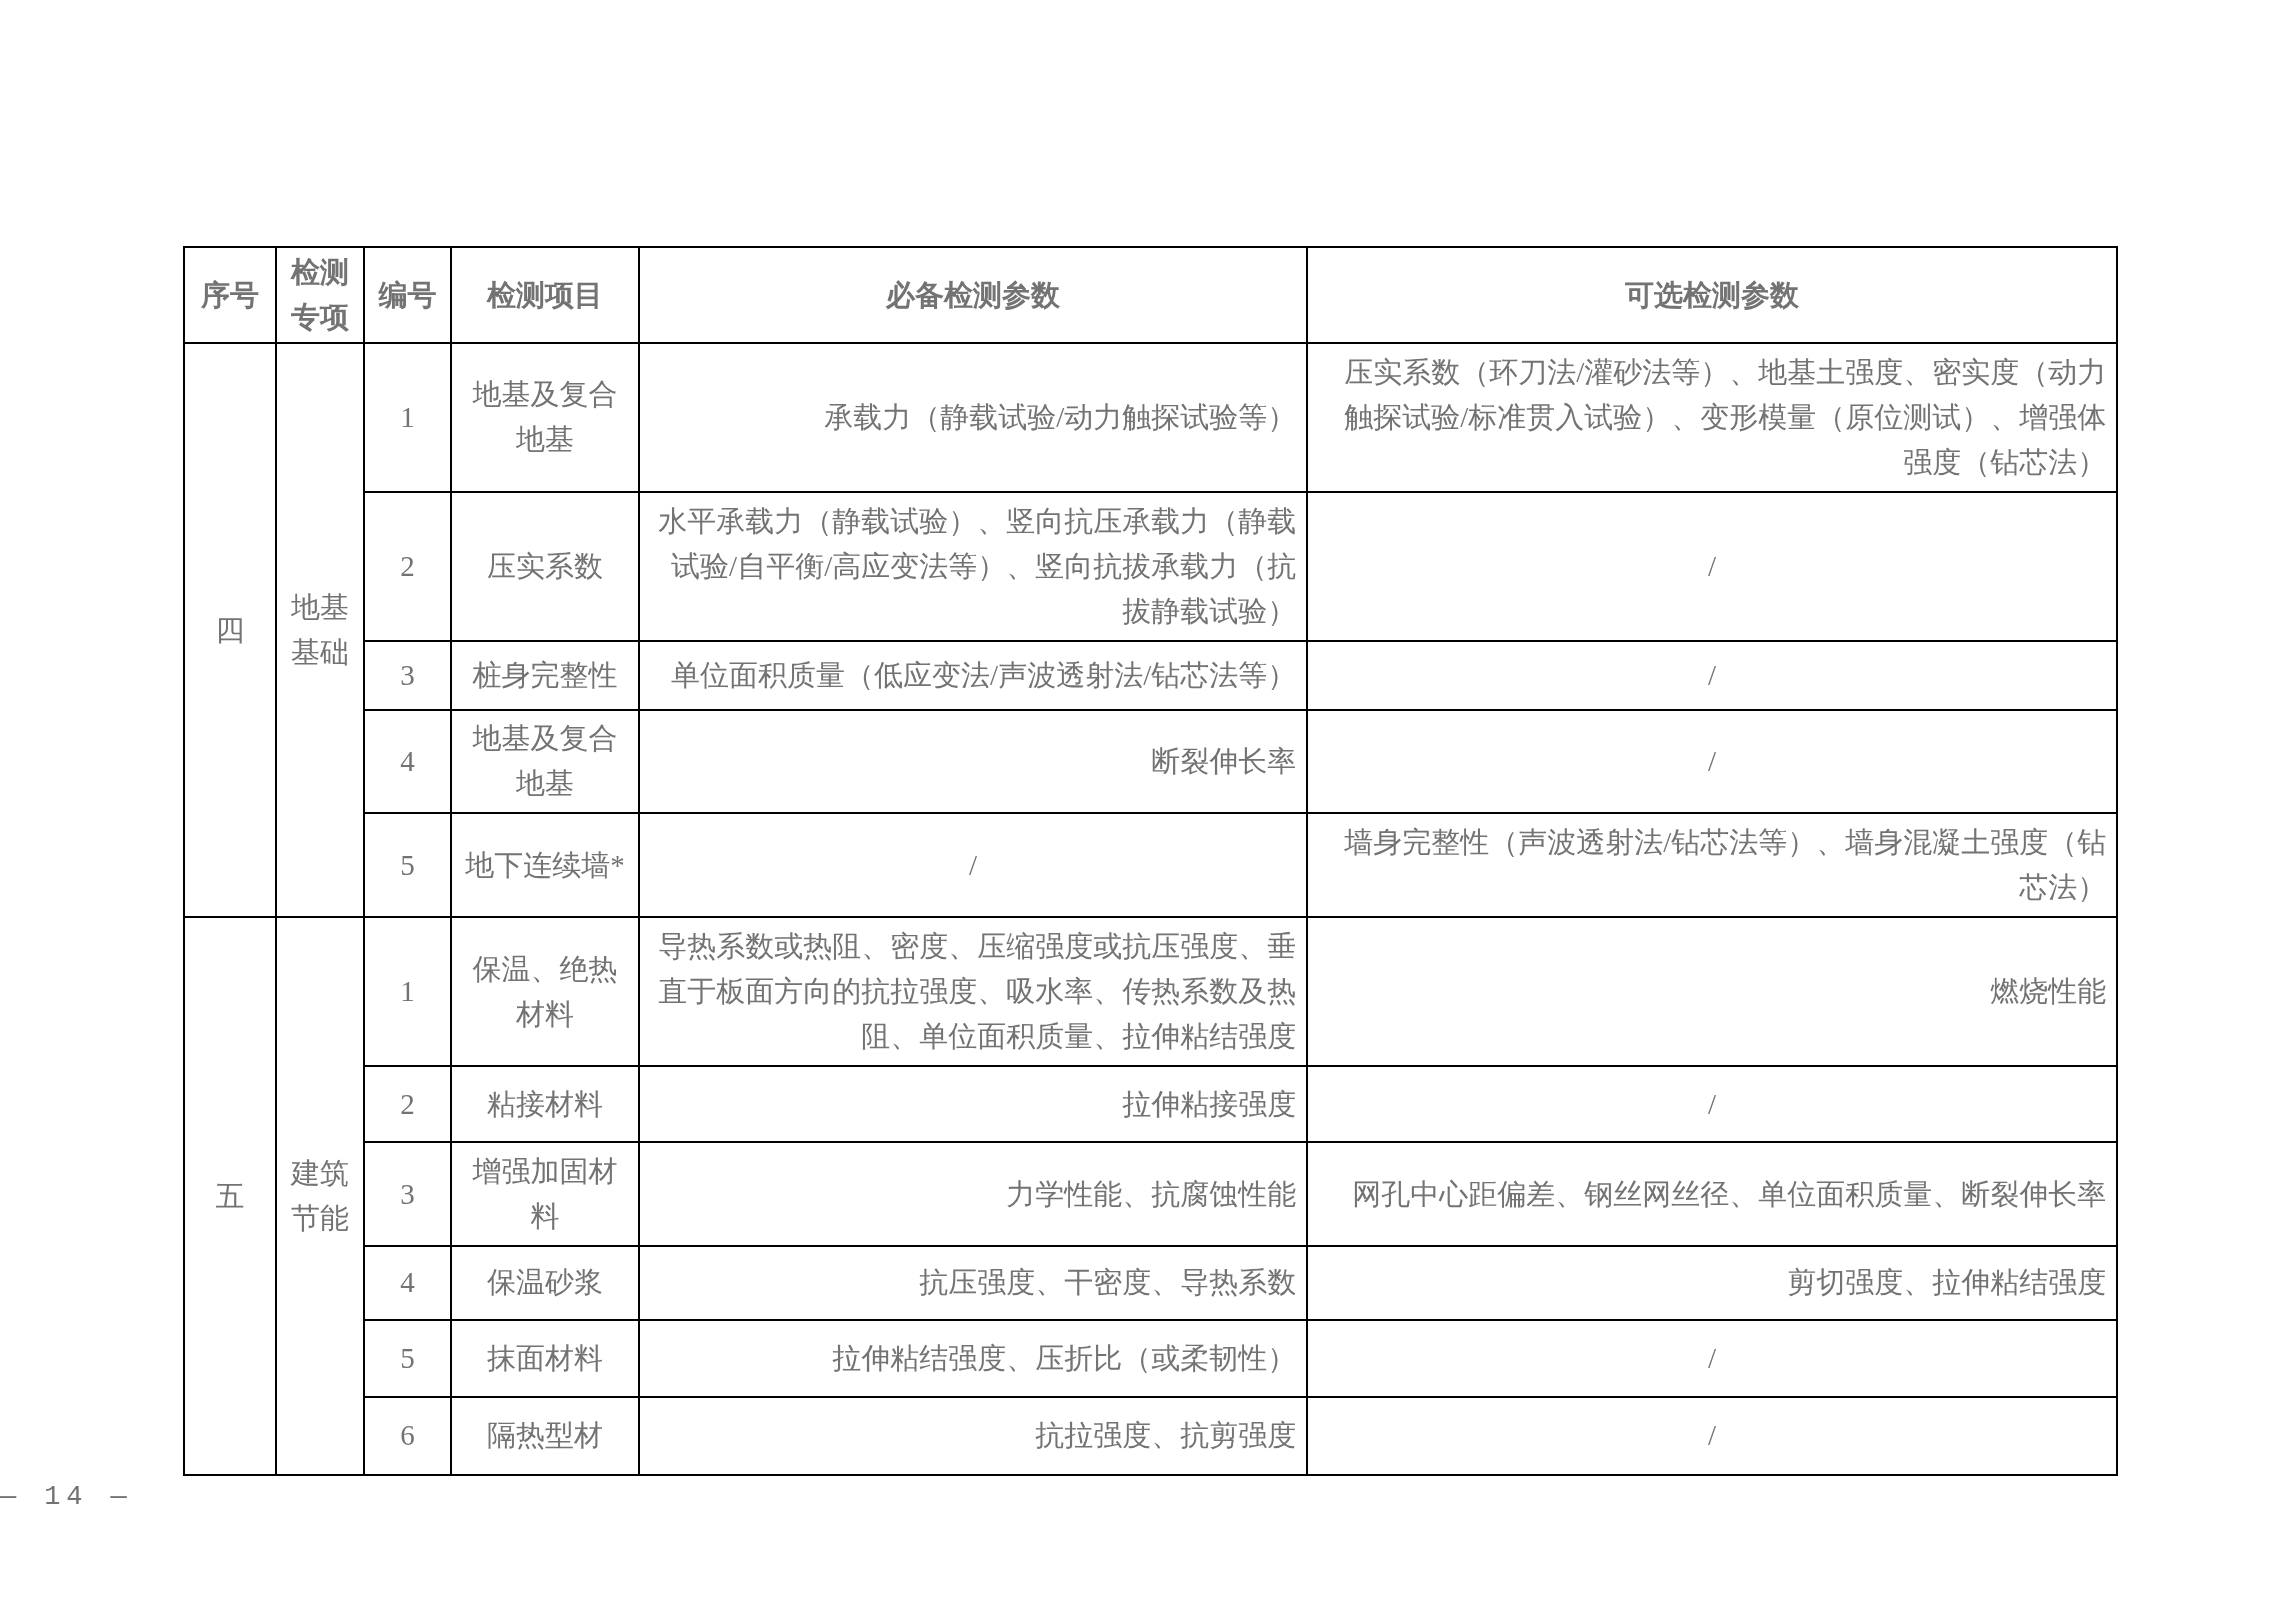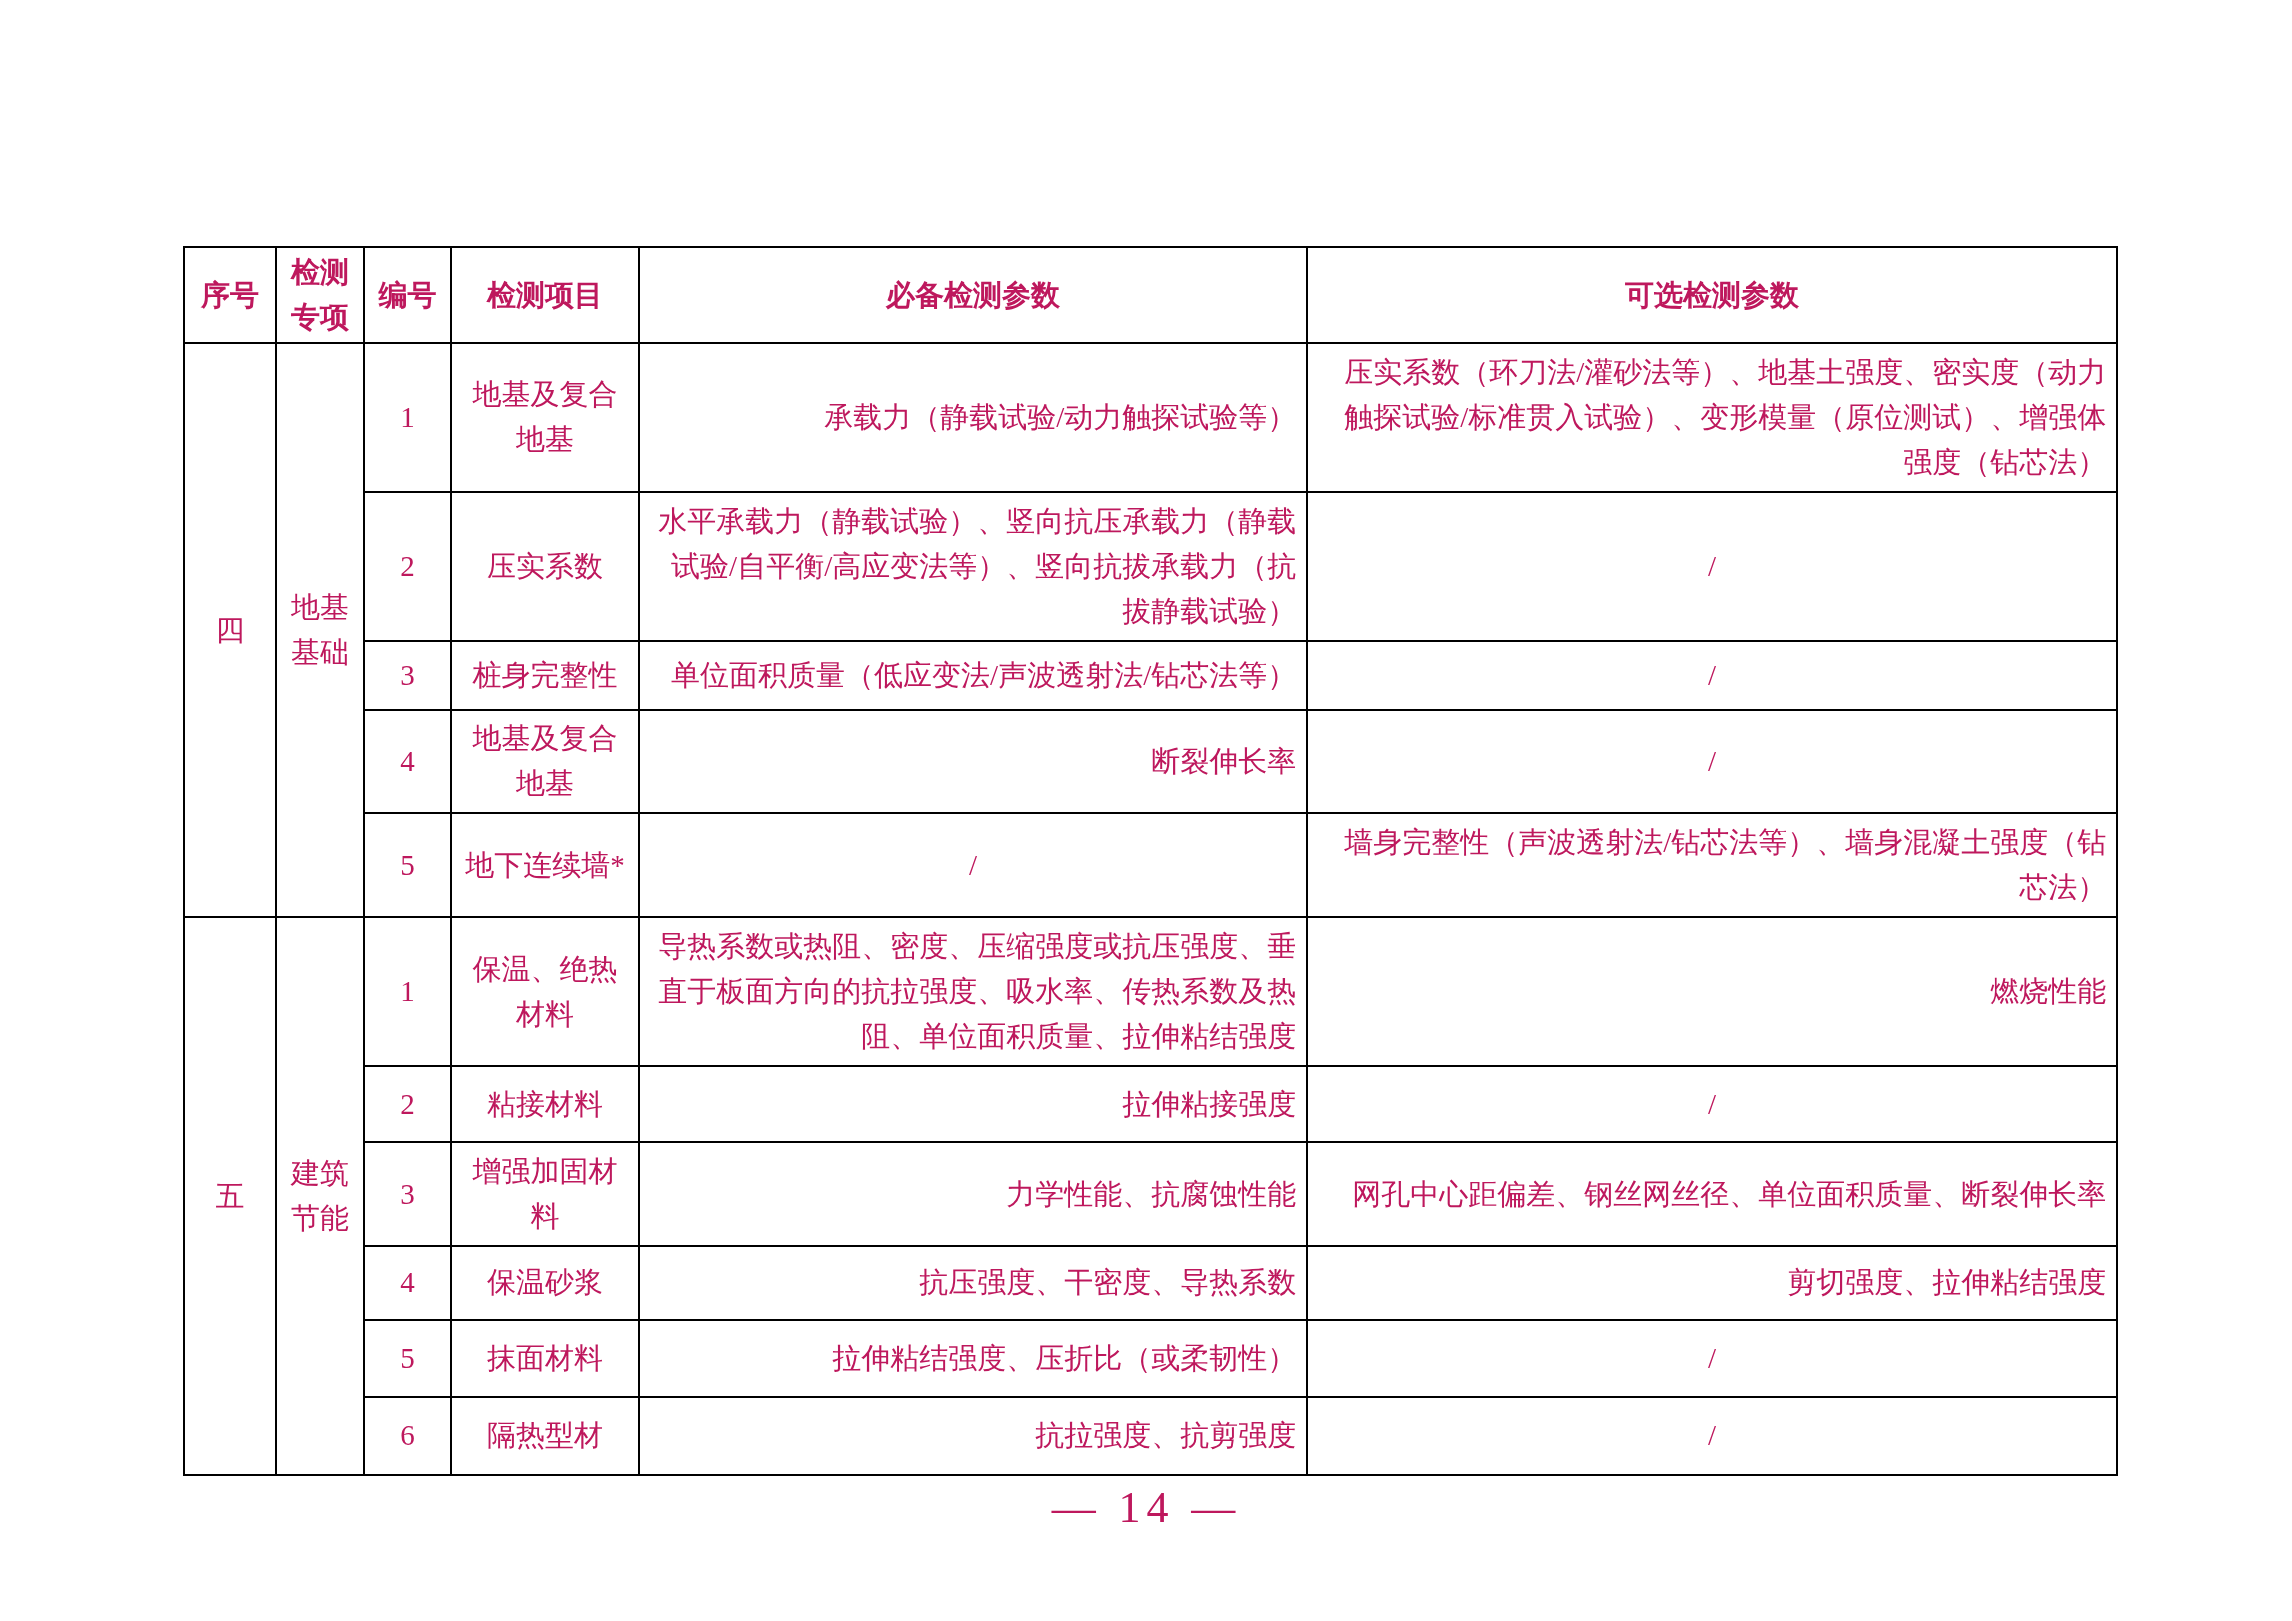--- a/index.html
+++ b/index.html
@@ -6,21 +6,21 @@
     margin: 0;
     padding: 0;
     background: #ffffff;
   }
   .page {
     position: relative;
     width: 2293px;
     height: 1621px;
     background: #ffffff;
     font-family: "Liberation Serif", "DejaVu Serif", serif;
-    color: #be185d;
+    color: #737373;
     overflow: hidden;
   }
   table.insp {
     position: absolute;
     left: 183px;
     top: 246px;
     width: 1934px;
     border-collapse: collapse;
     table-layout: fixed;
     border: 2.9px solid #000;
@@ -43,23 +43,23 @@
   td.c { text-align: center; }
   td.param { text-align: right; padding: 7.8px 13.7px; margin-top: 44px; }
   td.slash { text-align: center; }
   td.item { text-align: center; padding: 5.9px 9.8px; }
   td.seq, td.spec { text-align: center; }
   .page-number {
     position: absolute;
     left: 0;
     right: 0;
     top: 1482px;
-    text-align: center;
-    font-size: 44px;
-    font-family: Liberation Serif, serif;
+    text-align: left;
+    font-size: 27px;
+    font-family: Liberation Mono, monospace;
     letter-spacing: 5.9px;
   }
 </style>
 </head>
 <body>
 
 <div class="page">
   <table class="insp">
     <colgroup>
       <col style="width:92px">

